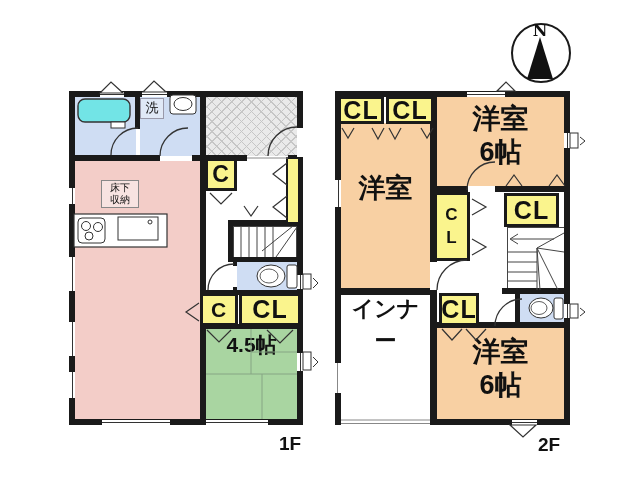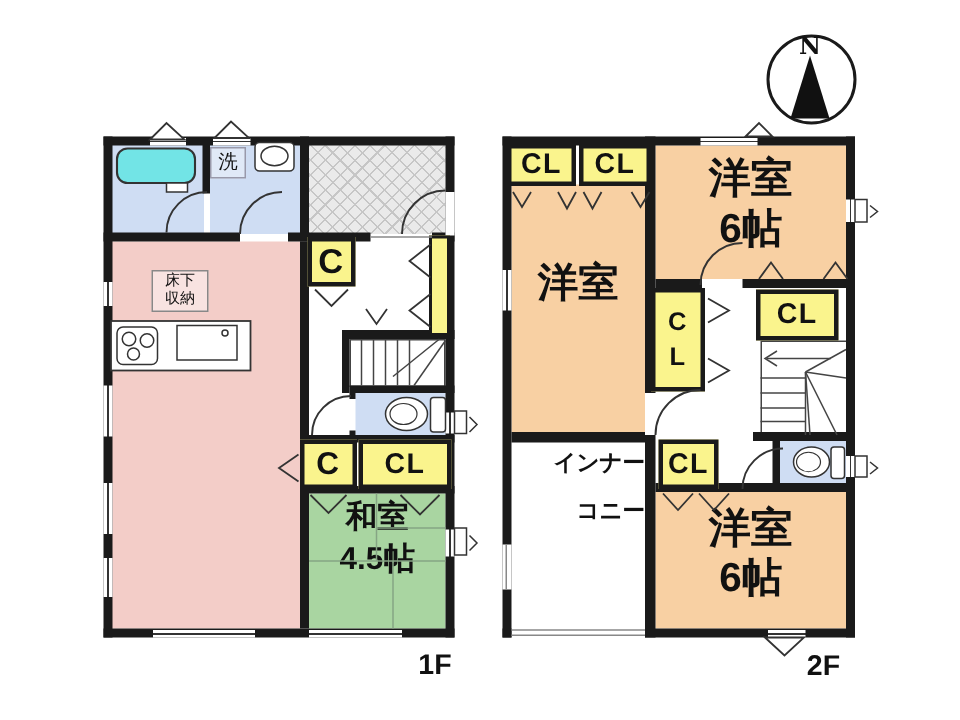--- a/index.html
+++ b/index.html
@@ -13,21 +13,21 @@
   .room{position:absolute;box-sizing:border-box;}
   .wall{position:absolute;background:var(--wall);}
   .win-h{position:absolute;background:linear-gradient(to bottom,#fff 42%,#333 42%,#333 60%,#fff 60%);}
   .win-v{position:absolute;background:linear-gradient(to right,#fff 42%,#333 42%,#333 60%,#fff 60%);}
   .gap{position:absolute;background:#fff;}
   .hatch{background-color:var(--hatch-bg);
     background-image:repeating-linear-gradient(45deg,var(--hatch-line) 0 1px,transparent 1px 7px),
                      repeating-linear-gradient(-45deg,var(--hatch-line) 0 1px,transparent 1px 7px);}
   .closet{position:absolute;box-sizing:border-box;background:var(--closet-yellow);
     border:3px solid var(--wall);display:flex;align-items:center;justify-content:center;
-    font-weight:700;font-size:19px;letter-spacing:1px;}
+    font-weight:700;font-size:25px;letter-spacing:1px;}
   .stairs{position:absolute;box-sizing:border-box;background:#fff;border:1.3px solid #444;}
   .lbl{position:absolute;text-align:center;line-height:1.15;}
   svg.overlay{position:absolute;left:0;top:0;pointer-events:none;}
 </style>
 </head>
 <body>
 
 <div id="plan">
 
   <div class="room" style="left:74px;top:96px;width:62px;height:60px;background:var(--water-blue);"></div>
@@ -121,21 +121,20 @@
   <div class="closet" style="left:504px;top:193px;width:55px;height:34px;">
       <span>CL</span>
     </div>
   <div class="closet" style="left:439px;top:293px;width:40px;height:33px;">
       <span>CL</span>
     </div>
 
   <div class="lbl" style="left:77px;top:284px;width:124px;">
   </div>
   <div class="lbl" style="left:206px;top:331px;width:91px;font-size:21px;font-weight:600;line-height:28px;">
-    <div>和室</div>
     <div>4.5帖</div>
   </div>
   <div class="lbl" style="left:140px;top:98px;width:22px;height:19px;font-size:13px;line-height:17px;border:1px solid #99a;background:rgba(255,255,255,.35);">
     <span>洗</span>
   </div>
   <div class="lbl" style="left:101px;top:180px;width:36px;font-size:10px;line-height:12px;border:1px solid #888;background:rgba(255,255,255,.45);padding:1px 0;">
     <div>床下</div>
     <div>収納</div>
   </div>
   <div class="lbl" style="left:266px;top:433px;width:48px;font-size:19px;font-weight:600;">1F</div>
@@ -144,23 +143,22 @@
     <div style="font-size:27px;font-weight:600;line-height:32px;">洋室</div>
   </div>
   <div class="lbl" style="left:437px;top:102px;width:127px;">
     <div style="font-size:28px;font-weight:600;line-height:34px;">洋室</div>
     <div style="font-size:27px;font-weight:600;line-height:32px;">6帖</div>
   </div>
   <div class="lbl" style="left:437px;top:335px;width:127px;">
     <div style="font-size:28px;font-weight:600;line-height:34px;">洋室</div>
     <div style="font-size:27px;font-weight:600;line-height:32px;">6帖</div>
   </div>
-  <div class="lbl" style="left:341px;top:293px;width:89px;font-size:15px;font-weight:600;line-height:32px;text-align:right;">
+  <div class="lbl" style="left:341px;top:293px;width:89px;font-size:22px;font-weight:600;line-height:32px;">
     <div>インナー</div>
-    <div>コニー</div>
   </div>
   <div class="lbl" style="left:525px;top:434px;width:48px;font-size:19px;font-weight:600;">2F</div>
 
   <svg class="overlay" width="640" height="480" viewBox="0 0 640 480">
 
     <g stroke="#333" stroke-width="1.3" fill="none">
       <path d="M111,155 A27,27 0 0 1 138,128"></path>
       <path d="M160,156 A28,28 0 0 1 188,128"></path>
       <path d="M268,156 A29,29 0 0 1 297,127"></path>
       <path d="M208,290 A26,26 0 0 1 234,264"></path>

